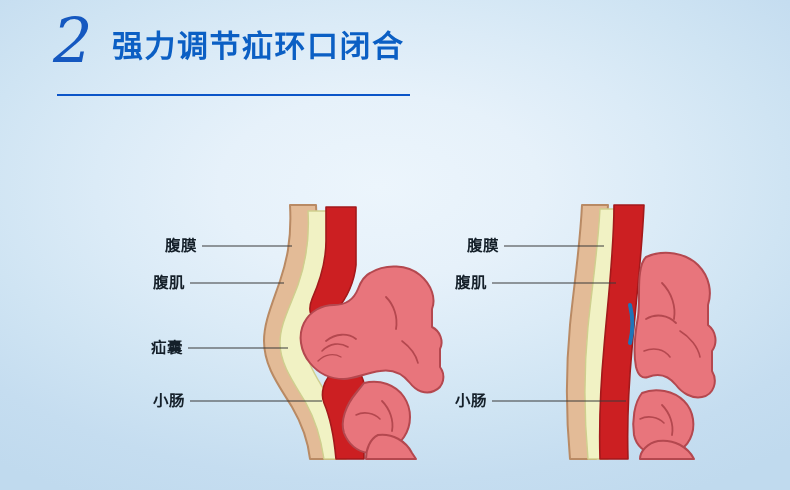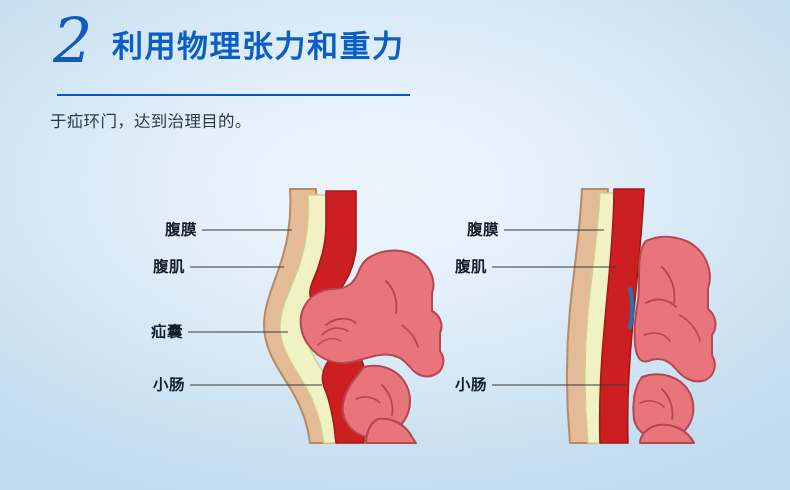--- a/index.html
+++ b/index.html
@@ -86,21 +86,21 @@
   
   .figures {
     position: absolute;
     left: 0;
     top: 185px;
     width: 790px;
     height: 260px;
   }
   .panel {
     position: absolute;
-    top: 0;
+    top: 16px;
     width: 330px;
     height: 260px;
   }
   .panel-left  { left: 140px; }
   .panel-right { left: 430px; }
 
   .anat-svg {
     position: absolute;
     left: 0;
     top: 0;
@@ -121,26 +121,25 @@
     text-align: right;
   }
 </style>
 </head>
 <body>
 
 <div id="page">
 
   <div class="header">
     <div class="numeral">2</div>
-    <div class="title">利用物理张力和重力</div>
+    <div class="title">强力调节疝环口闭合</div>
     <div class="title-rule"></div>
   </div>
 
   <div class="intro">
-    <span class="ln">于疝环门，达到治理目的。</span>
   </div>
 
   <div class="figures">
 
     <div class="panel panel-left">
       <svg class="anat-svg" viewBox="0 0 330 260">
 
         <path d="M150 4
                  C152 40 146 62 140 80
                  C131 106 124 122 124 140

